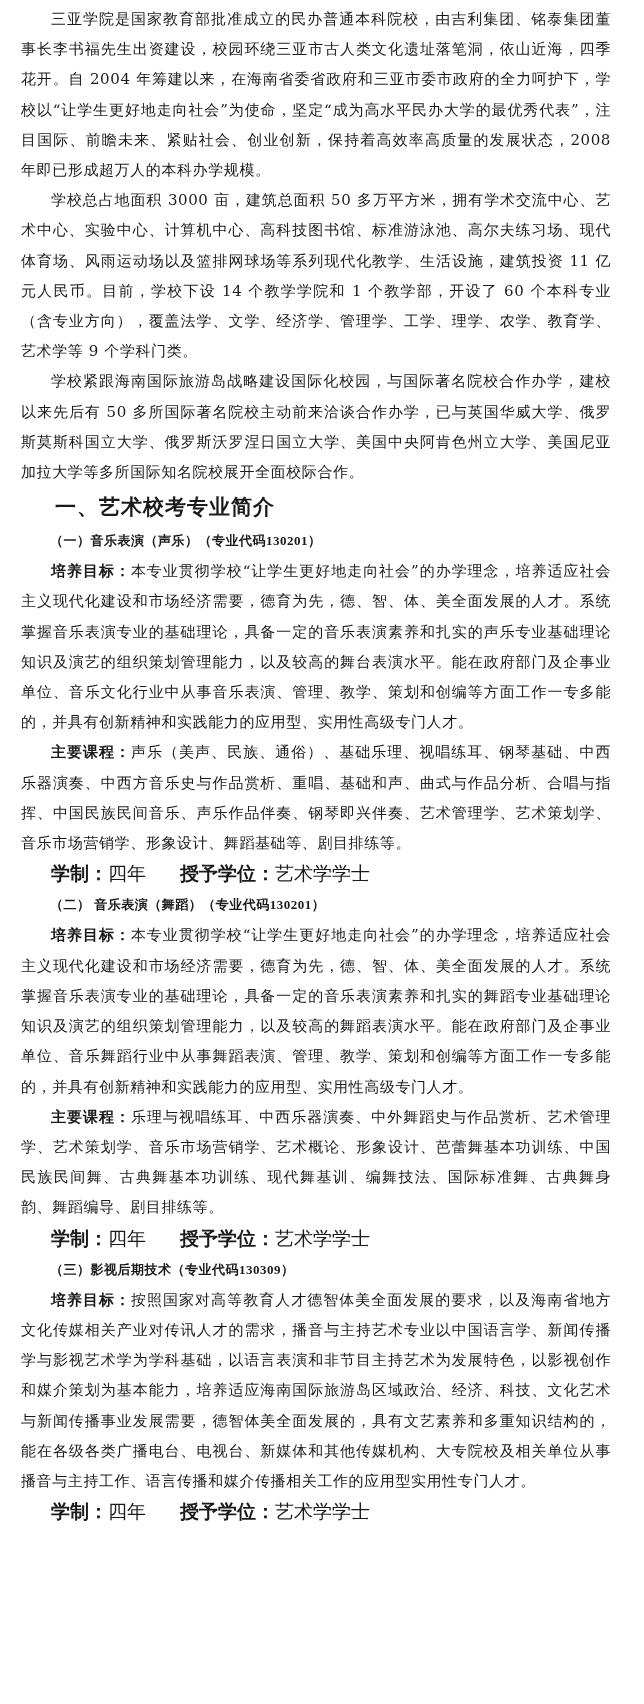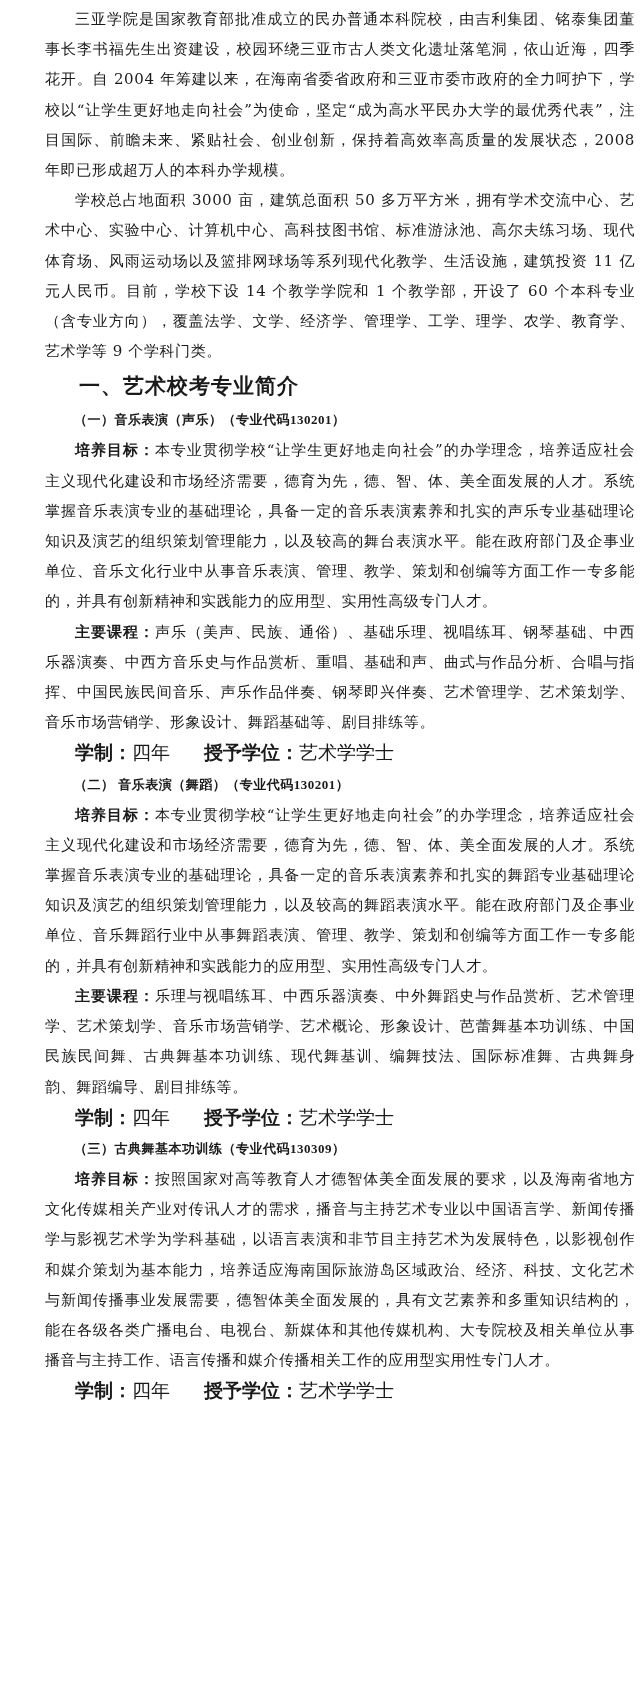--- a/index.html
+++ b/index.html
@@ -1,43 +1,44 @@
 <!DOCTYPE html>
 <html><head>
 <meta charset="utf-8">
 <style>
   html, body { margin: 0; padding: 0; background: #ffffff; }
   body { width: 644px; height: 1704px; overflow: hidden; position: relative;
          font-family: "DejaVu Serif", "Liberation Serif", serif; color: #1a1a1a; }
-  .page { position: absolute; left: 45px; top: 4px; width: 590px; }
+  .page { position: absolute; left: 21px; top: 4px; width: 590px; }
   p { margin: 0; font-size: 15px; line-height: 30.2px; text-align: justify; letter-spacing: 0.6px; }
   .indent { text-indent: 30px; }
   .h1 { font-family: "DejaVu Sans", "Liberation Sans", sans-serif; font-weight: bold; font-size: 21px;
         line-height: 36px; padding-left: 34px; margin-top: 2px; letter-spacing: 1px; }
   .h2 { font-family: Liberation Serif, serif; font-weight: bold; font-size: 13px;
         line-height: 31px; padding-left: 29px; letter-spacing: 0.5px; }
   .lbl { font-family: Liberation Serif, serif; font-weight: bold; }
   .meta { padding-left: 30px; font-size: 19px; line-height: 30.2px; }
   .gap { display: inline-block; width: 34px; }
 </style>
 </head>
 <body>
 
 <div class="page">
   <p class="indent">三亚学院是国家教育部批准成立的民办普通本科院校，由吉利集团、铭泰集团董事长李书福先生出资建设，校园环绕三亚市古人类文化遗址落笔洞，依山近海，四季花开。自 2004 年筹建以来，在海南省委省政府和三亚市委市政府的全力呵护下，学校以“让学生更好地走向社会”为使命，坚定“成为高水平民办大学的最优秀代表”，注目国际、前瞻未来、紧贴社会、创业创新，保持着高效率高质量的发展状态，2008 年即已形成超万人的本科办学规模。</p>
   <p class="indent">学校总占地面积 3000 亩，建筑总面积 50 多万平方米，拥有学术交流中心、艺术中心、实验中心、计算机中心、高科技图书馆、标准游泳池、高尔夫练习场、现代体育场、风雨运动场以及篮排网球场等系列现代化教学、生活设施，建筑投资 11 亿元人民币。目前，学校下设 14 个教学学院和 1 个教学部，开设了 60 个本科专业（含专业方向），覆盖法学、文学、经济学、管理学、工学、理学、农学、教育学、艺术学等 9 个学科门类。</p>
+  <p class="indent">学校紧跟海南国际旅游岛战略建设国际化校园，与国际著名院校合作办学，建校以来先后有 50 多所国际著名院校主动前来洽谈合作办学，已与英国华威大学、俄罗斯莫斯科国立大学、俄罗斯沃罗涅日国立大学、美国中央阿肯色州立大学、美国尼亚加拉大学等多所国际知名院校展开全面校际合作。</p>
 
   <div class="h1">一、艺术校考专业简介</div>
 
   <div class="h2">（一）音乐表演（声乐）（专业代码130201）</div>
   <p class="indent"><span class="lbl">培养目标：</span><span>本专业贯彻学校“让学生更好地走向社会”的办学理念，培养适应社会主义现代化建设和市场经济需要，德育为先，德、智、体、美全面发展的人才。系统掌握音乐表演专业的基础理论，具备一定的音乐表演素养和扎实的声乐专业基础理论知识及演艺的组织策划管理能力，以及较高的舞台表演水平。能在政府部门及企事业单位、音乐文化行业中从事音乐表演、管理、教学、策划和创编等方面工作一专多能的，并具有创新精神和实践能力的应用型、实用性高级专门人才。</span></p>
   <p class="indent"><span class="lbl">主要课程：</span><span>声乐（美声、民族、通俗）、基础乐理、视唱练耳、钢琴基础、中西乐器演奏、中西方音乐史与作品赏析、重唱、基础和声、曲式与作品分析、合唱与指挥、中国民族民间音乐、声乐作品伴奏、钢琴即兴伴奏、艺术管理学、艺术策划学、音乐市场营销学、形象设计、舞蹈基础等、剧目排练等。</span></p>
   <div class="meta"><span class="lbl">学制：</span><span>四年</span><span class="gap"></span><span class="lbl">授予学位：</span><span>艺术学学士</span></div>
 
   <div class="h2">（二） 音乐表演（舞蹈）（专业代码130201）</div>
   <p class="indent"><span class="lbl">培养目标：</span><span>本专业贯彻学校“让学生更好地走向社会”的办学理念，培养适应社会主义现代化建设和市场经济需要，德育为先，德、智、体、美全面发展的人才。系统掌握音乐表演专业的基础理论，具备一定的音乐表演素养和扎实的舞蹈专业基础理论知识及演艺的组织策划管理能力，以及较高的舞蹈表演水平。能在政府部门及企事业单位、音乐舞蹈行业中从事舞蹈表演、管理、教学、策划和创编等方面工作一专多能的，并具有创新精神和实践能力的应用型、实用性高级专门人才。</span></p>
   <p class="indent"><span class="lbl">主要课程：</span><span>乐理与视唱练耳、中西乐器演奏、中外舞蹈史与作品赏析、艺术管理学、艺术策划学、音乐市场营销学、艺术概论、形象设计、芭蕾舞基本功训练、中国民族民间舞、古典舞基本功训练、现代舞基训、编舞技法、国际标准舞、古典舞身韵、舞蹈编导、剧目排练等。</span></p>
   <div class="meta"><span class="lbl">学制：</span><span>四年</span><span class="gap"></span><span class="lbl">授予学位：</span><span>艺术学学士</span></div>
 
-  <div class="h2">（三）古典舞基本功训练（专业代码130309）</div>
+  <div class="h2">（三）影视后期技术（专业代码130309）</div>
   <p class="indent"><span class="lbl">培养目标：</span><span>按照国家对高等教育人才德智体美全面发展的要求，以及海南省地方文化传媒相关产业对传讯人才的需求，播音与主持艺术专业以中国语言学、新闻传播学与影视艺术学为学科基础，以语言表演和非节目主持艺术为发展特色，以影视创作和媒介策划为基本能力，培养适应海南国际旅游岛区域政治、经济、科技、文化艺术与新闻传播事业发展需要，德智体美全面发展的，具有文艺素养和多重知识结构的，能在各级各类广播电台、电视台、新媒体和其他传媒机构、大专院校及相关单位从事播音与主持工作、语言传播和媒介传播相关工作的应用型实用性专门人才。</span></p>
   <div class="meta"><span class="lbl">学制：</span><span>四年</span><span class="gap"></span><span class="lbl">授予学位：</span><span>艺术学学士</span></div>
 </div>
 
 </body></html>

